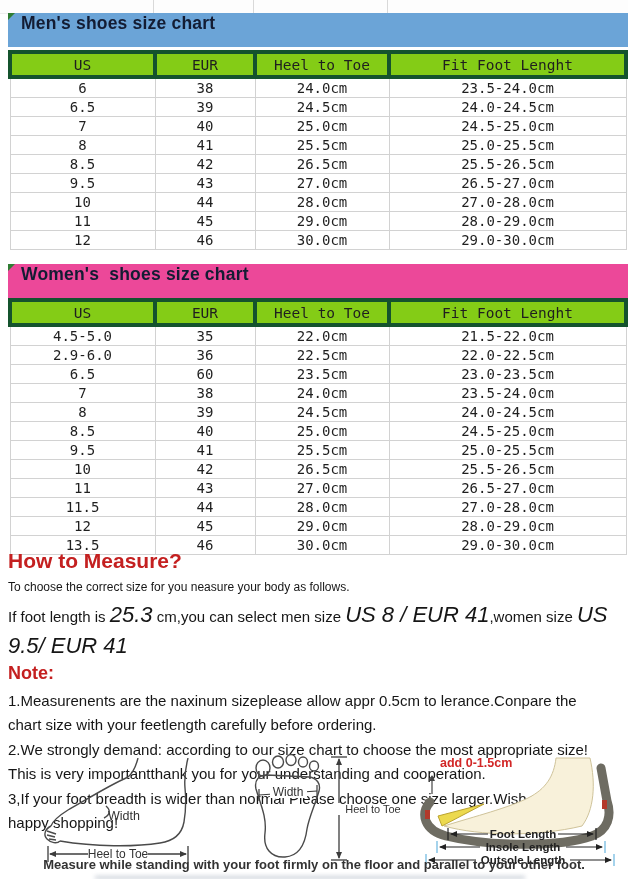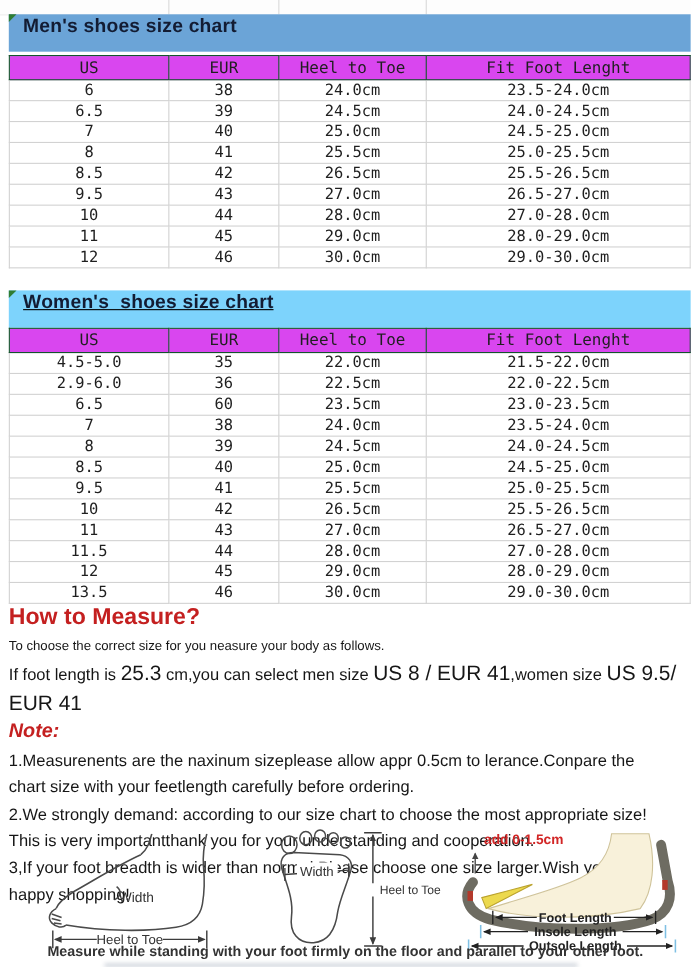--- a/index.html
+++ b/index.html
@@ -8,40 +8,40 @@
     font-family:"Liberation Sans",sans-serif;overflow:hidden;
   }
   
   .top-strip{position:absolute;top:0;left:0;width:628px;height:13px;background:#fdfdfd;border-bottom:1px solid #eee;}
   .vline{position:absolute;top:0;width:1px;height:13px;background:#d9d9d9;}
 
   
   .title-bar{position:absolute;left:8px;width:620px;height:34px;display:flex;
     padding-left:13px;box-sizing:border-box;}
   .title-bar.blue{background:#6ba4d7;}
-  .title-bar.pink{background:#7dd3fc;text-decoration:underline;}
+  .title-bar.pink{background:#ec4899;}
   .corner-tri{position:absolute;left:0;top:0;width:0;height:0;
     border-top:7px solid #2f7d33;border-right:7px solid transparent;}
   .bar-title{font-weight:bold;font-size:17.5px;color:#131c33;white-space:pre;letter-spacing:.2px;}
 
   
   .size-table{position:absolute;left:8px;width:620px;border-collapse:collapse;table-layout:fixed;
     font-family:"DejaVu Sans Mono",monospace;font-size:14px;color:#1f1f1f;text-align:center;}
-  .size-table th{background:#d946ef;font-weight:normal;font-size:14.5px;height:21px;
-    border:1px solid #14532d;padding:0;}
+  .size-table th{background:#84cc16;font-weight:normal;font-size:14.5px;height:21px;
+    border:4px solid #14532d;padding:0;}
   .size-table td{height:18px;border:1px solid #d2d2d2;padding:0;background:#fff;}
 
   
   .text-block{position:absolute;left:8px;top:549px;width:615px;color:#161616;}
   .howto{font-size:21px;color:#c42020;font-weight:600;margin:0 0 7px 0;}
   .howto .qmark{font-weight:800;}
   .intro{font-size:12px;margin:0 0 6px 0;}
   .example{font-size:15px;margin:0;white-space:pre-wrap;line-height:1.4;}
-  .example .big{font-size:19px;}
-  .note-label{font-size:18px;color:#c42020;font-weight:700;margin:1px 0 5px 0;font-style:italic;}
+  .example .big{font-size:22px;font-style:italic;}
+  .note-label{font-size:18px;color:#c42020;font-weight:700;margin:1px 0 5px 0;}
   .note{font-size:15px;line-height:1.6;margin:0 15px 1px 0;}
 
   
   .diagram{position:absolute;}
   #diagram-side-foot{left:40px;top:758px;}
   #diagram-footprint{left:243px;top:753px;}
   #diagram-shoe{left:416px;top:754px;}
   svg text{font-family:"Liberation Sans",sans-serif;}
 
   .caption{position:absolute;top:857px;left:0;width:628px;text-align:center;

